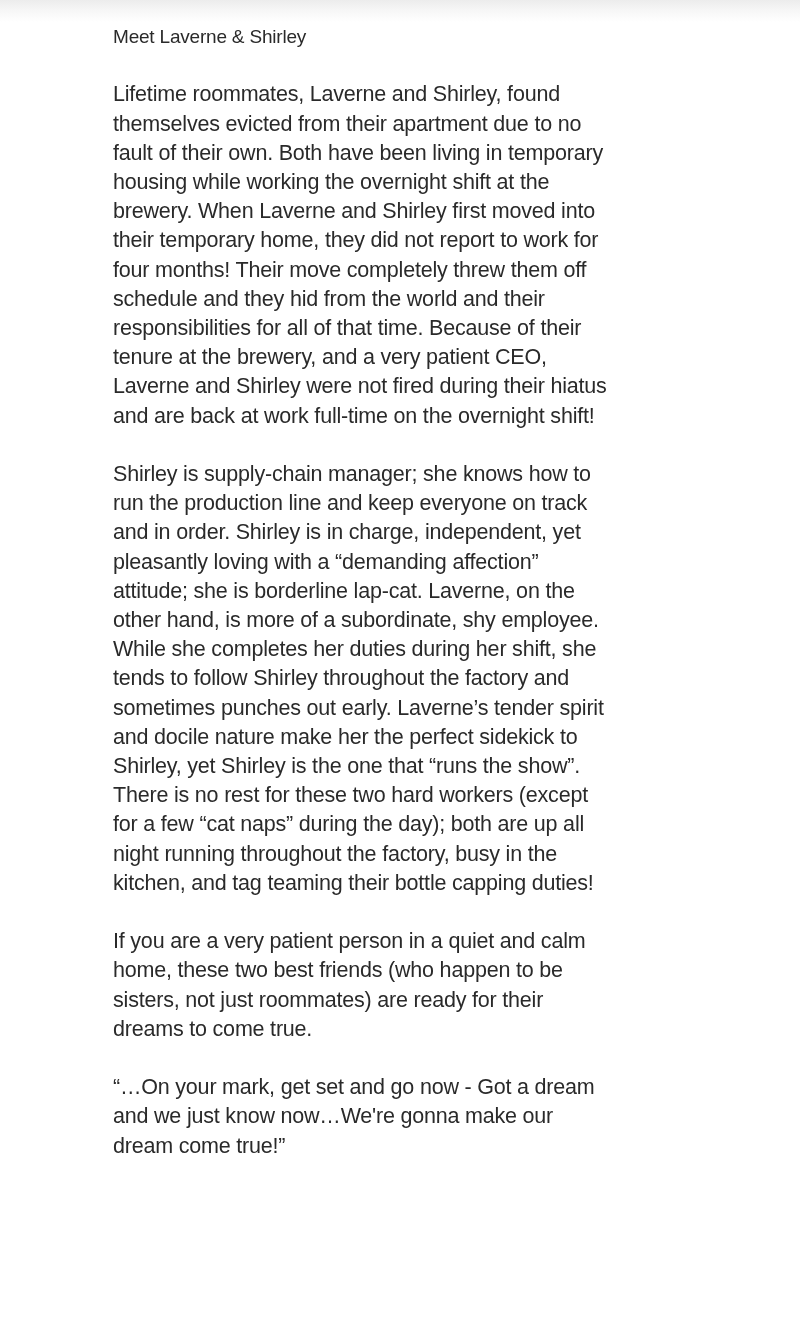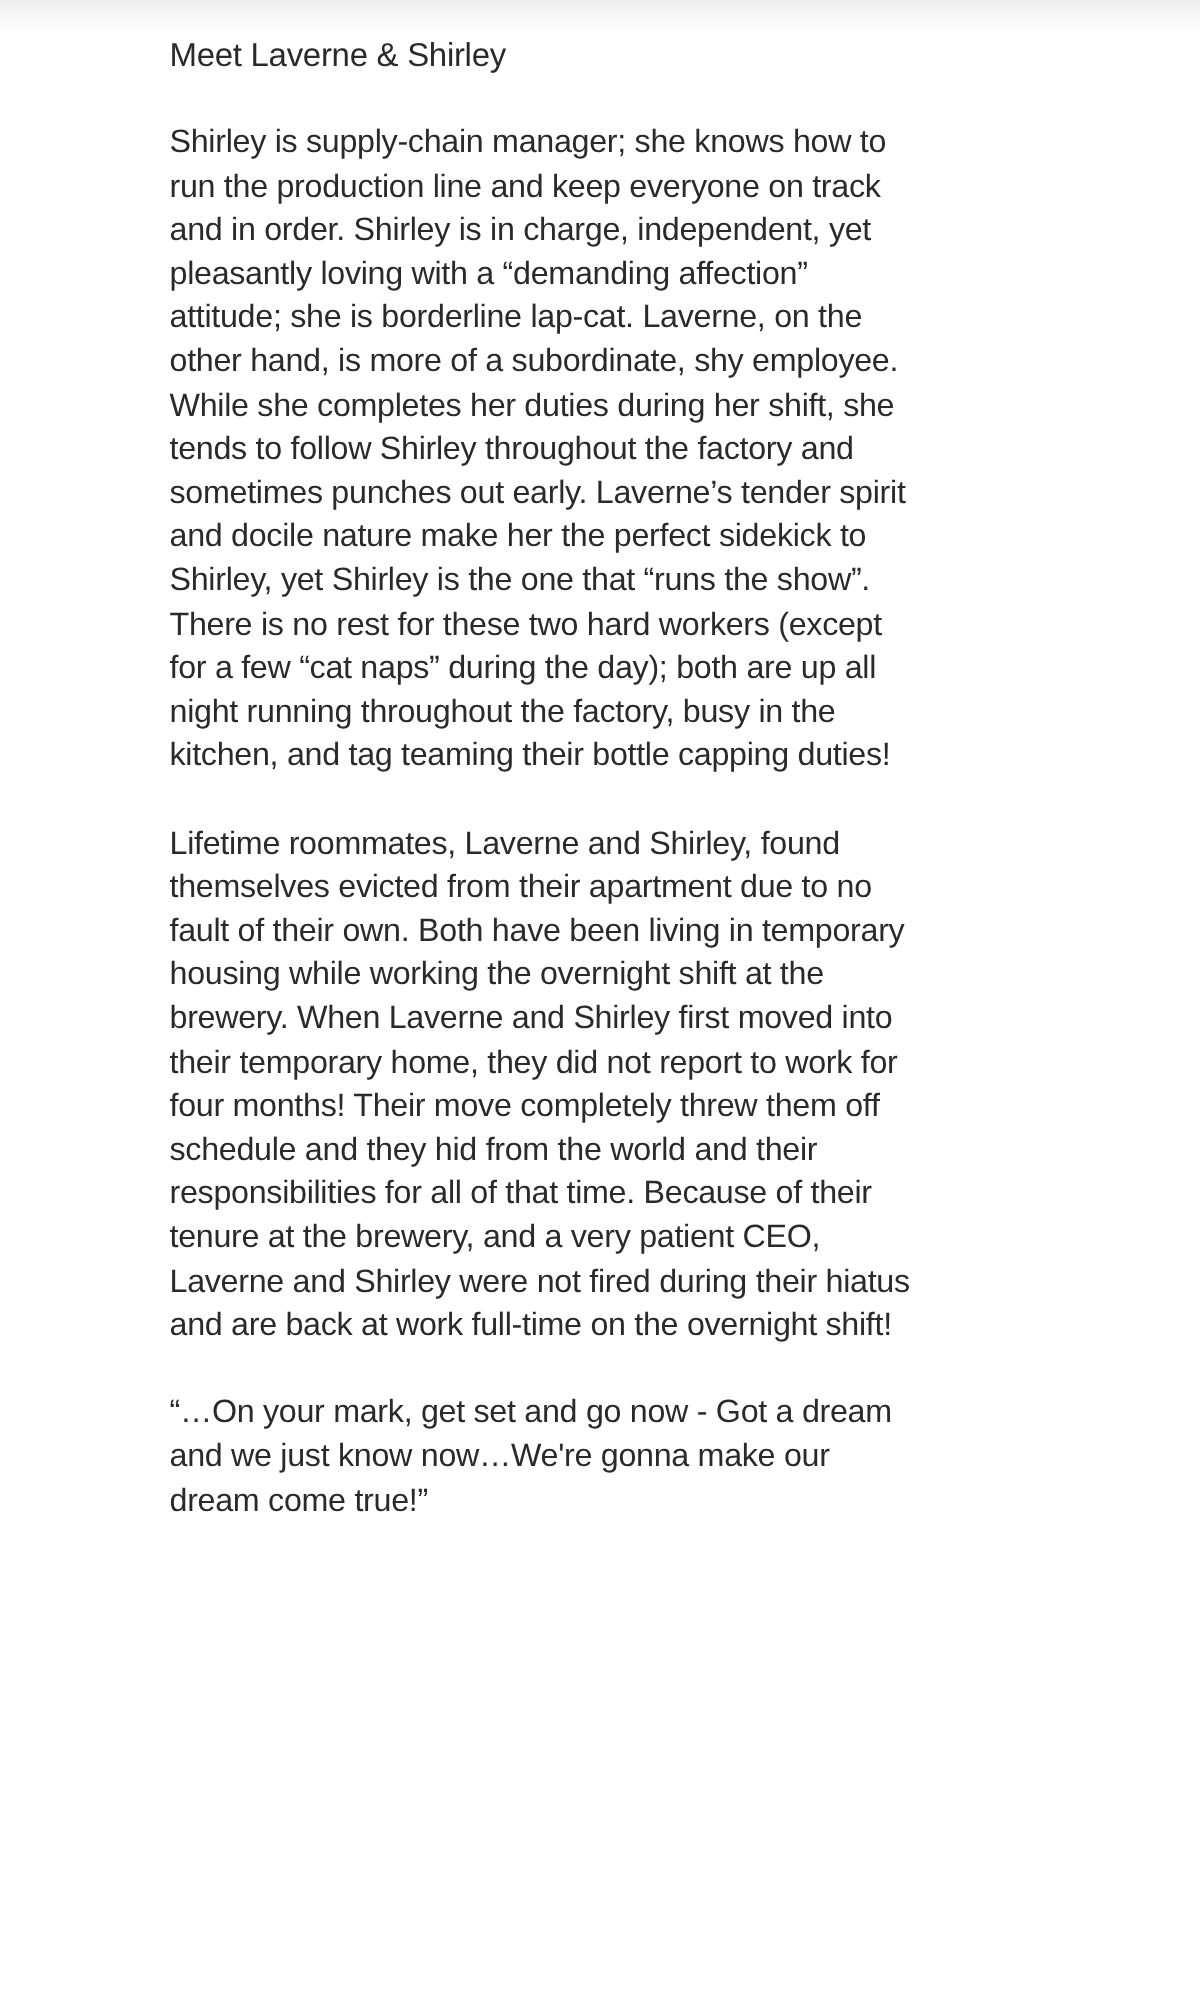--- a/index.html
+++ b/index.html
@@ -26,54 +26,58 @@
       line-height: 29.2px;
       color: #2a2a2a;
       letter-spacing: -0.2px;
     }
     .content p {
       margin: 0 0 29.2px 0;
       white-space: pre-line;
     }
     .title {
       margin: 0 0 29.2px 0;
-      font-size: 22px;
+      font-size: 19px;
       font-weight: normal;
     }
   </style>
 </head>
 <body>
 
 <div class="top-shade"></div>
 
 <div class="content">
   <div class="title">Meet Laverne &amp; Shirley</div>
+  <p>Lifetime roommates, Laverne and Shirley, found
+themselves evicted from their apartment due to no
+fault of their own. Both have been living in temporary
+housing while working the overnight shift at the
+brewery. When Laverne and Shirley first moved into
+their temporary home, they did not report to work for
+four months! Their move completely threw them off
+schedule and they hid from the world and their
+responsibilities for all of that time. Because of their
+tenure at the brewery, and a very patient CEO,
+Laverne and Shirley were not fired during their hiatus
+and are back at work full-time on the overnight shift!</p>
   <p>Shirley is supply-chain manager; she knows how to
 run the production line and keep everyone on track
 and in order. Shirley is in charge, independent, yet
 pleasantly loving with a “demanding affection”
 attitude; she is borderline lap-cat. Laverne, on the
 other hand, is more of a subordinate, shy employee.
 While she completes her duties during her shift, she
 tends to follow Shirley throughout the factory and
 sometimes punches out early. Laverne’s tender spirit
 and docile nature make her the perfect sidekick to
 Shirley, yet Shirley is the one that “runs the show”.
 There is no rest for these two hard workers (except
 for a few “cat naps” during the day); both are up all
 night running throughout the factory, busy in the
 kitchen, and tag teaming their bottle capping duties!</p>
-  <p>Lifetime roommates, Laverne and Shirley, found
-themselves evicted from their apartment due to no
-fault of their own. Both have been living in temporary
-housing while working the overnight shift at the
-brewery. When Laverne and Shirley first moved into
-their temporary home, they did not report to work for
-four months! Their move completely threw them off
-schedule and they hid from the world and their
-responsibilities for all of that time. Because of their
-tenure at the brewery, and a very patient CEO,
-Laverne and Shirley were not fired during their hiatus
-and are back at work full-time on the overnight shift!</p>
+  <p>If you are a very patient person in a quiet and calm
+home, these two best friends (who happen to be
+sisters, not just roommates) are ready for their
+dreams to come true.</p>
   <p>“…On your mark, get set and go now - Got a dream
 and we just know now…We're gonna make our
 dream come true!”</p>
 </div>
 
 </body></html>

